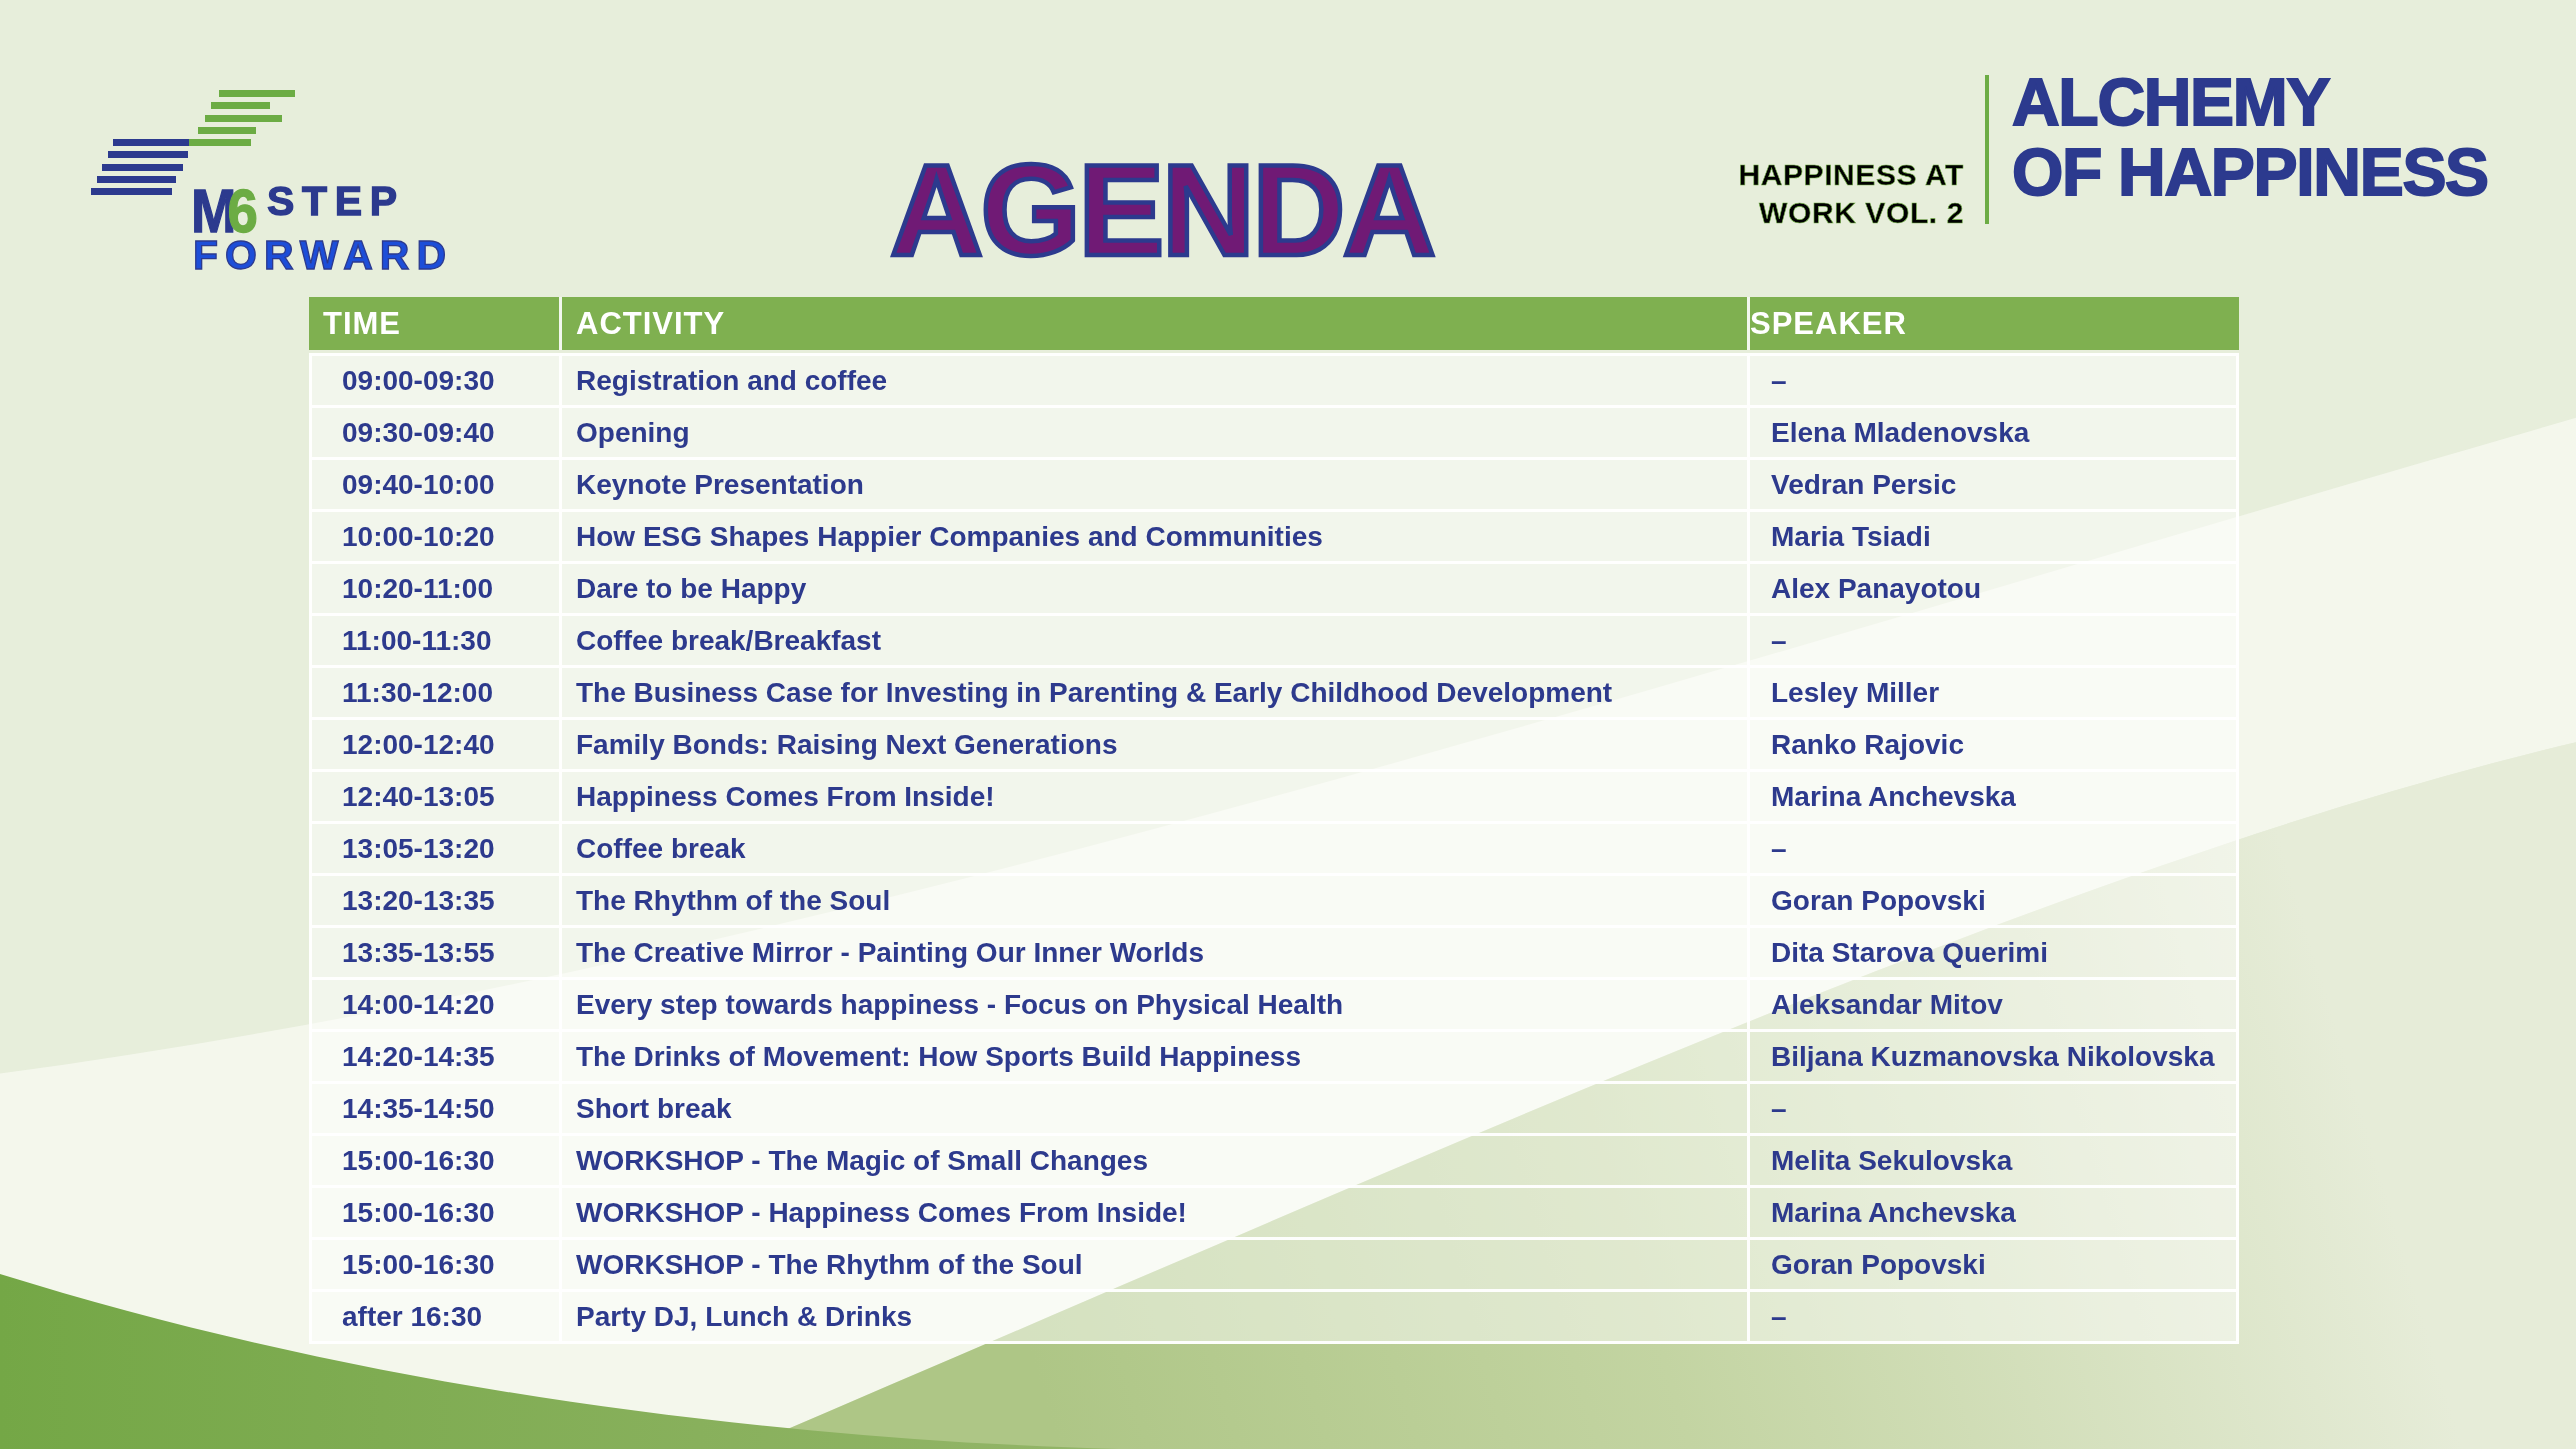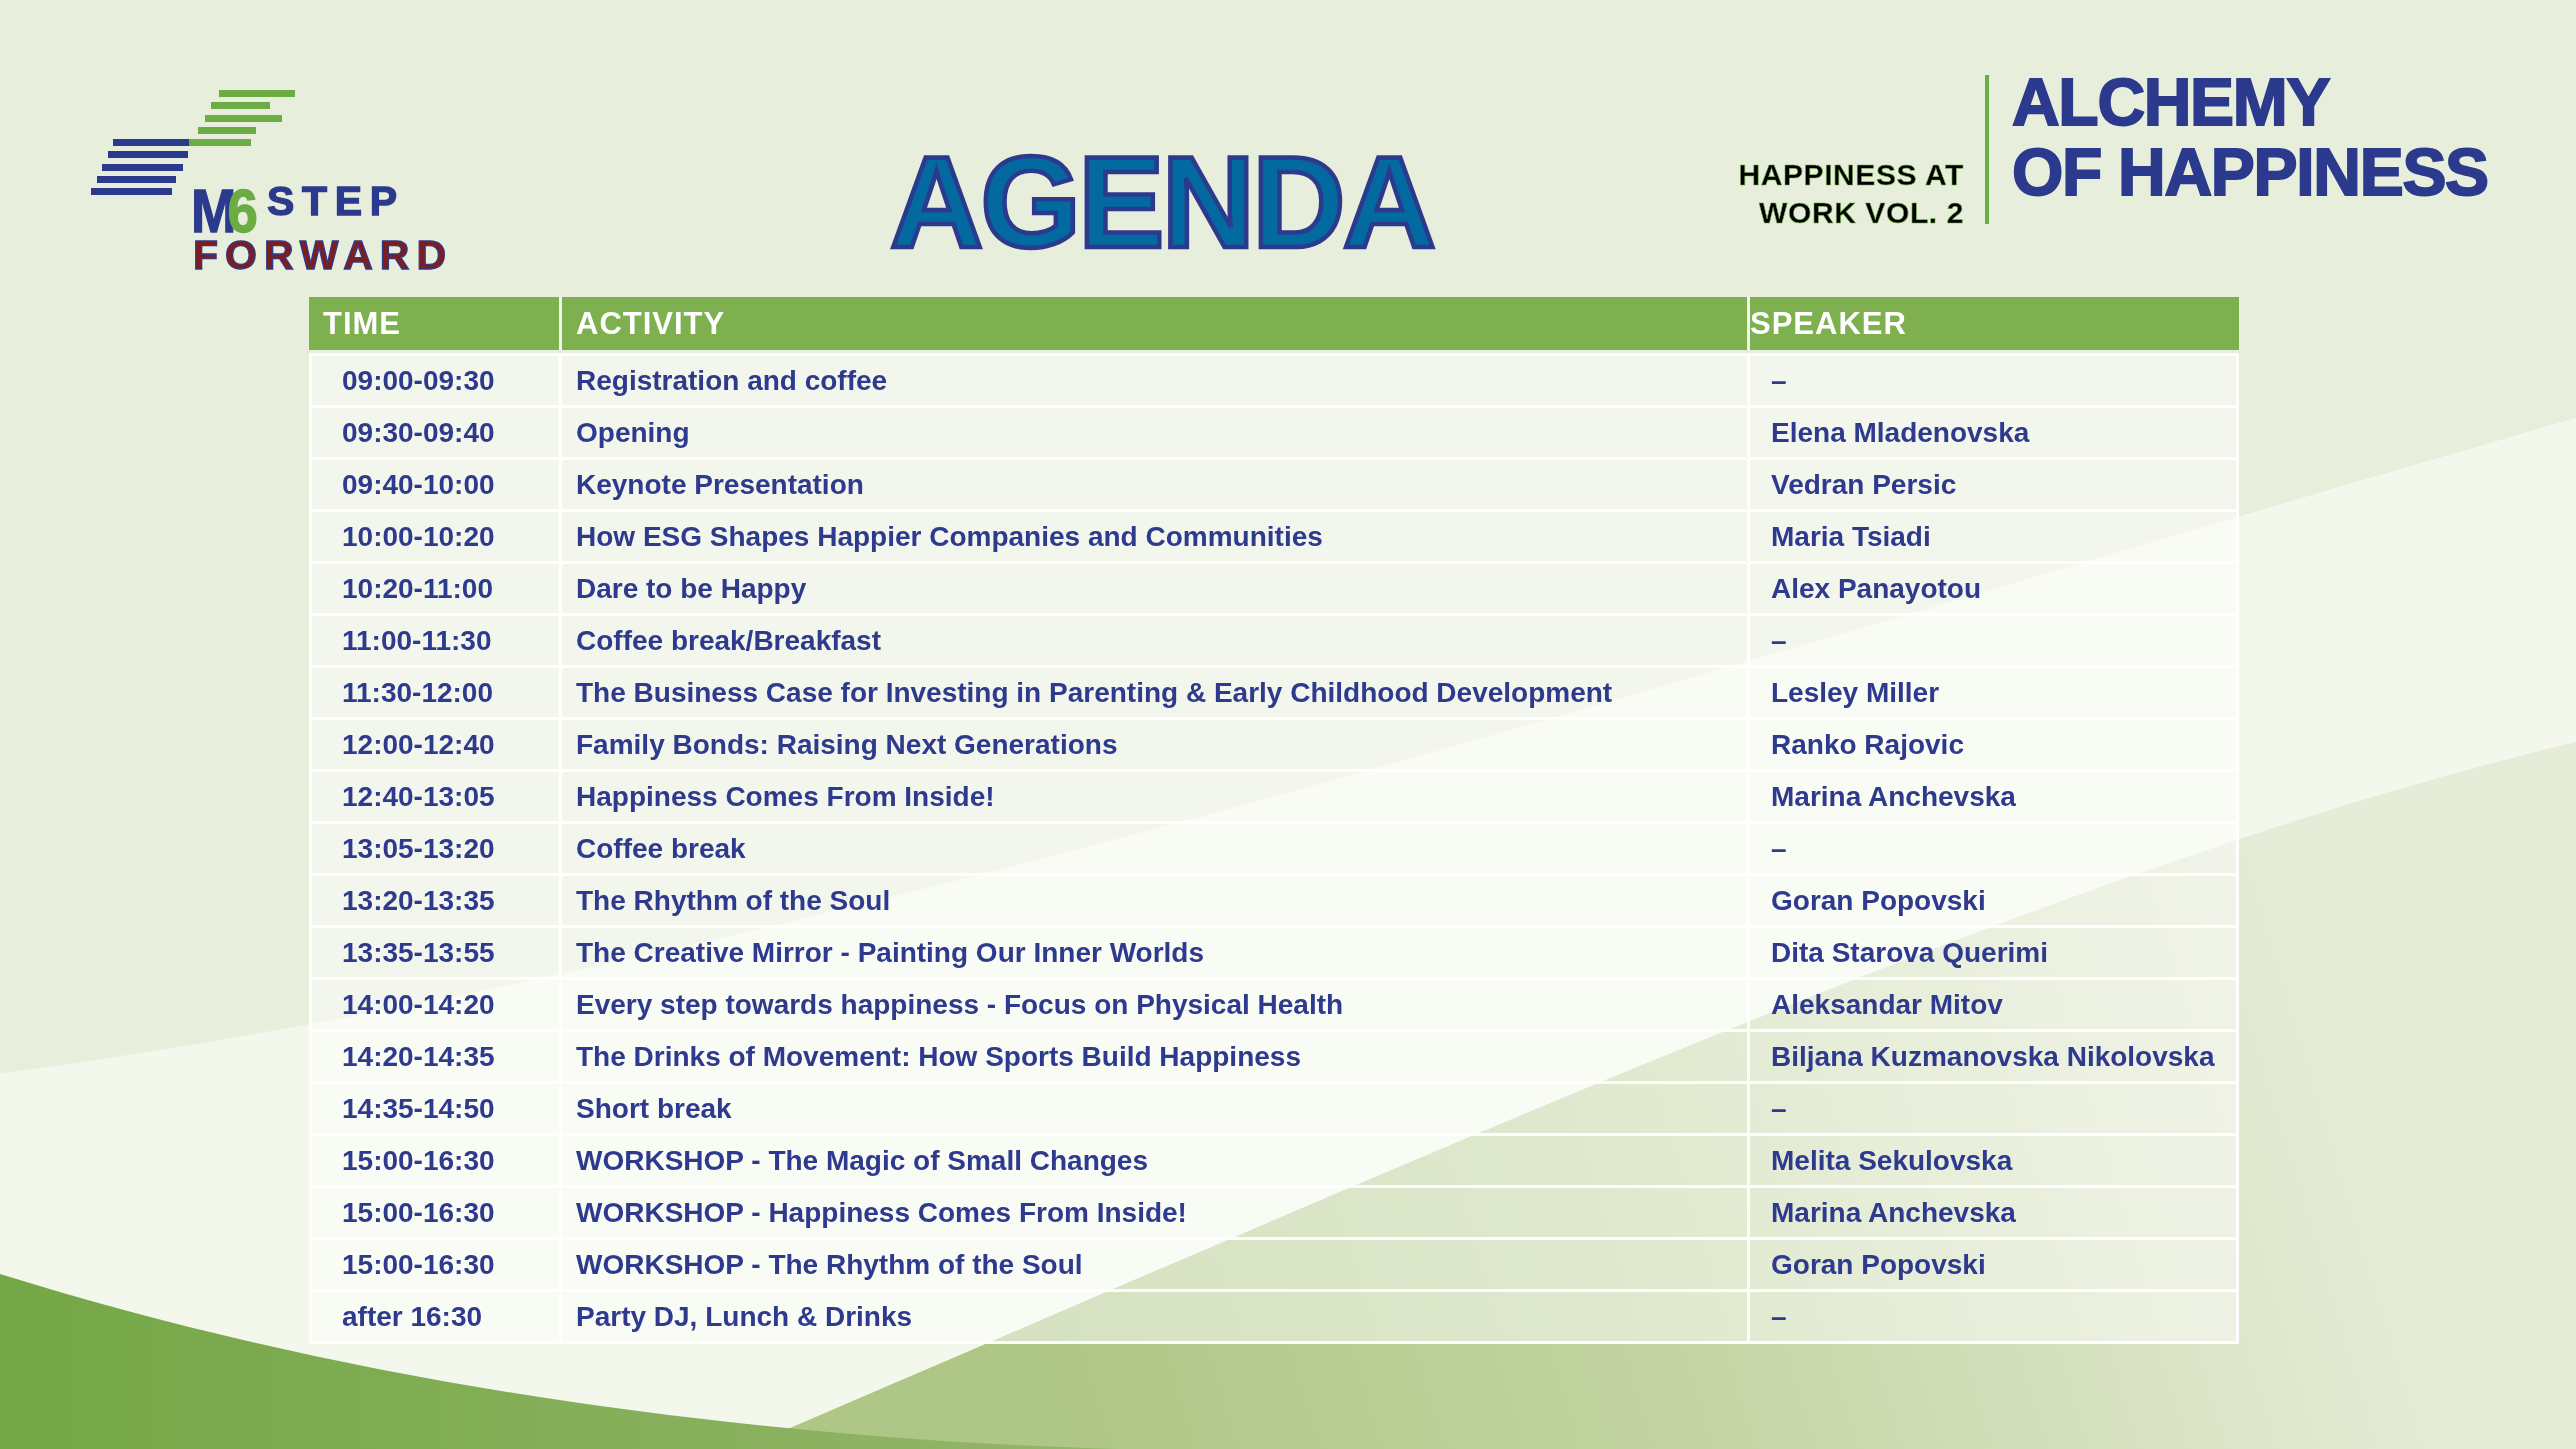--- a/index.html
+++ b/index.html
@@ -17,25 +17,25 @@
   .bar { position:absolute; }
   .bar.green { background:#6cac44; }
   .bar.blue  { background:#2c3a8e; }
   .logo-m6 { position:absolute; left:191px; top:175px; font-size:62px; font-weight:bold;
              letter-spacing:-3.9px; transform:scaleX(.88); transform-origin:left top;
              -webkit-text-stroke:1.3px currentColor; color:#2c3a8e; }
   .logo-m6 .six { color:#6cac44; margin-left:-6.4px; -webkit-text-stroke:1.3px #6cac44; }
   .logo-step { position:absolute; left:267px; top:178px; font-size:41px; font-weight:bold;
                color:#2c3a8e; letter-spacing:7.7px; -webkit-text-stroke:1.3px #2c3a8e; }
   .logo-forward { position:absolute; left:193px; top:232px; font-size:41px; font-weight:bold;
-                  color:#7f1d1d; letter-spacing:7px; -webkit-text-stroke:1.3px #2c3a8e; }
+                  color:#1d4ed8; letter-spacing:7px; -webkit-text-stroke:1.3px #2c3a8e; }
 
   
-  .agenda-title { position:absolute; left:890px; top:128px; font-size:129px; font-weight:bold;
-                  color:#0369a1; letter-spacing:-2.6px;text-align:center; -webkit-text-stroke:4.5px #2c3a8e; }
+  .agenda-title { position:absolute; left:890px; top:136px; font-size:129px; font-weight:bold;
+                  color:#701a75; letter-spacing:-2.6px;text-align:center; -webkit-text-stroke:4.5px #2c3a8e; }
   .tagline { position:absolute; right:612px; top:156px; text-align:right;
              font-size:30px; font-weight:bold; color:#000000; line-height:1.25;
              letter-spacing:0.6px; -webkit-text-stroke:0.6px #72af46; }
   .divider { position:absolute; left:1985px; top:75px; width:3.9px; height:149px; background:#6cac44; }
   .event-name { position:absolute; left:2012px; top:68px; font-size:66px; font-weight:bold;
                 color:#2c3a8e; line-height:1.06; letter-spacing:-1.3px;
                 -webkit-text-stroke:1.9px #2c3a8e; }
 
   
   .agenda-table { position:absolute; left:309px; top:297px; width:1930px; }

